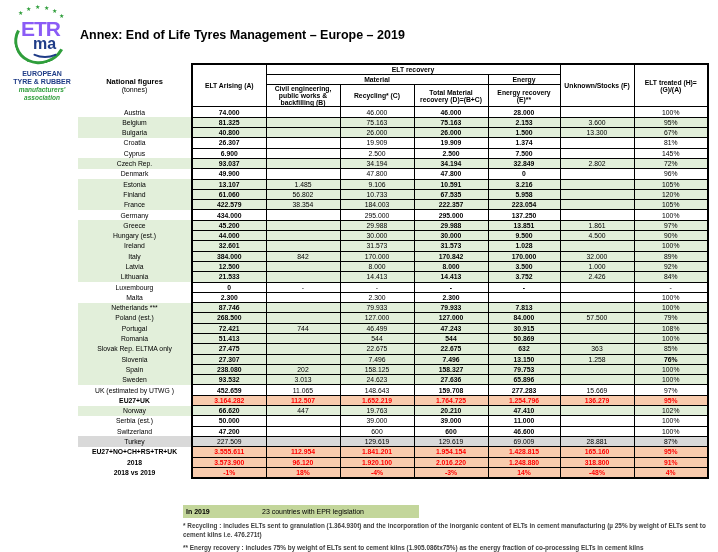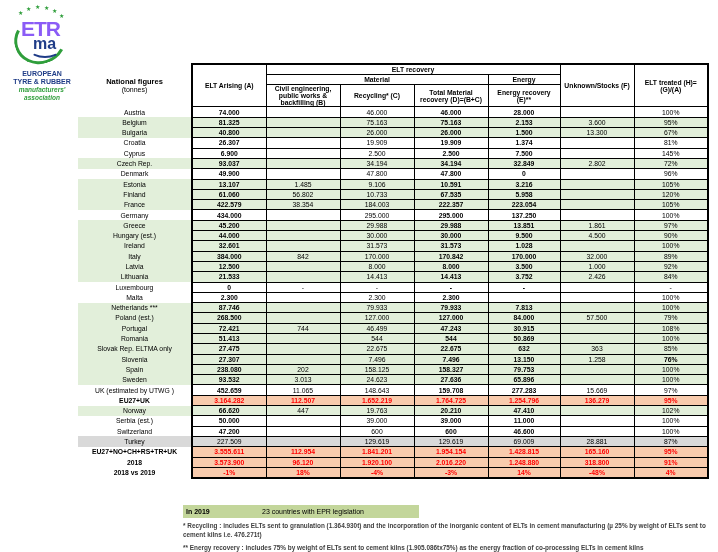--- a/index.html
+++ b/index.html
@@ -90,20 +90,21 @@
     <div class="etr">ETR</div>
     <div class="ma">ma</div>
     <div class="logo-text">
       <div class="logo-blue">EUROPEAN</div>
       <div class="logo-blue">TYRE &amp; RUBBER</div>
       <div class="logo-green">manufacturers'</div>
       <div class="logo-green">association</div>
     </div>
   </div>
 
+  <div id="title">Annex: End of Life Tyres Management – Europe – 2019</div>
 
   <table id="tbl">
     <colgroup>
       <col style="width:114px">
         <col style="width:74px">
         <col style="width:74px">
       <col style="width:74px">
         <col style="width:74px">
         <col style="width:72px">
       <col style="width:74px">

